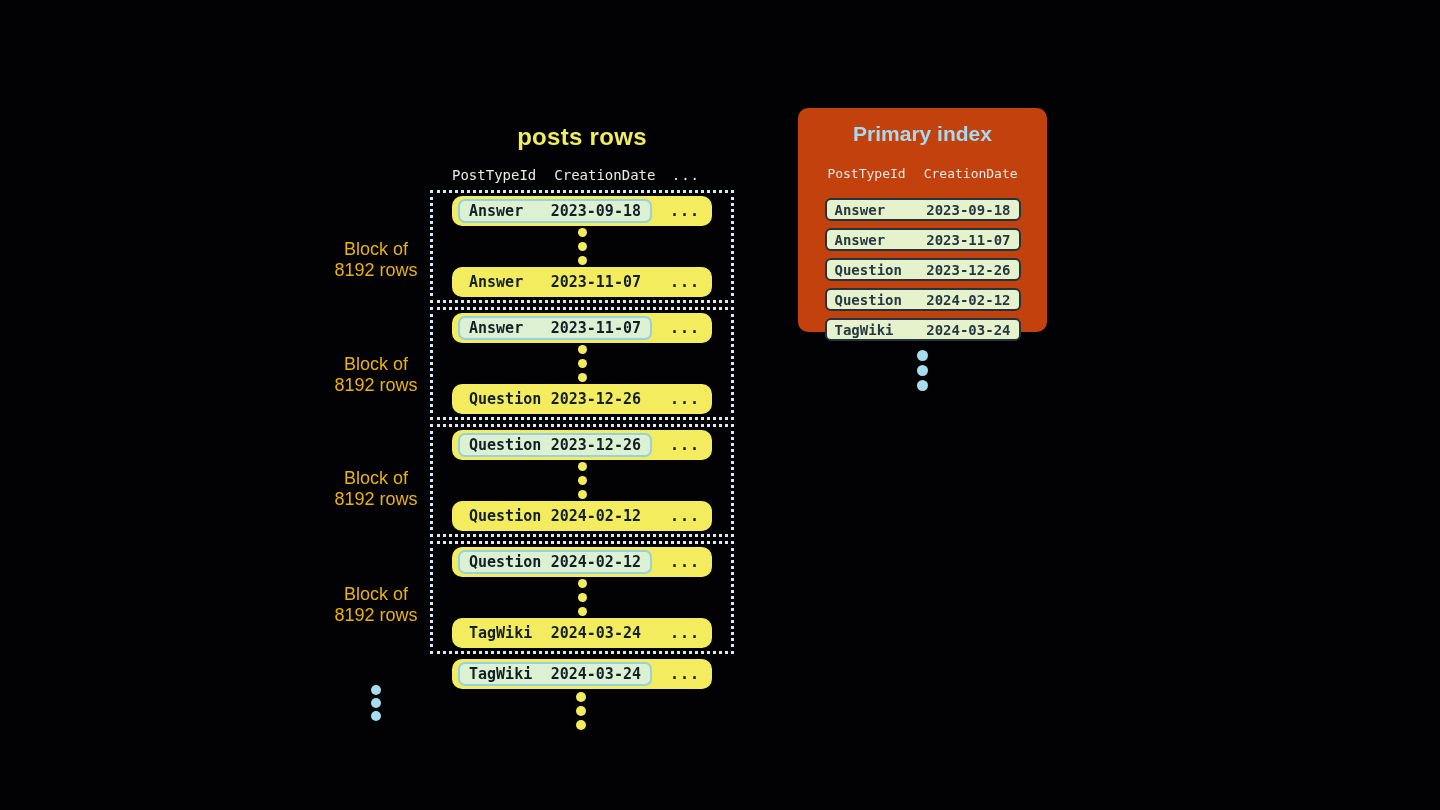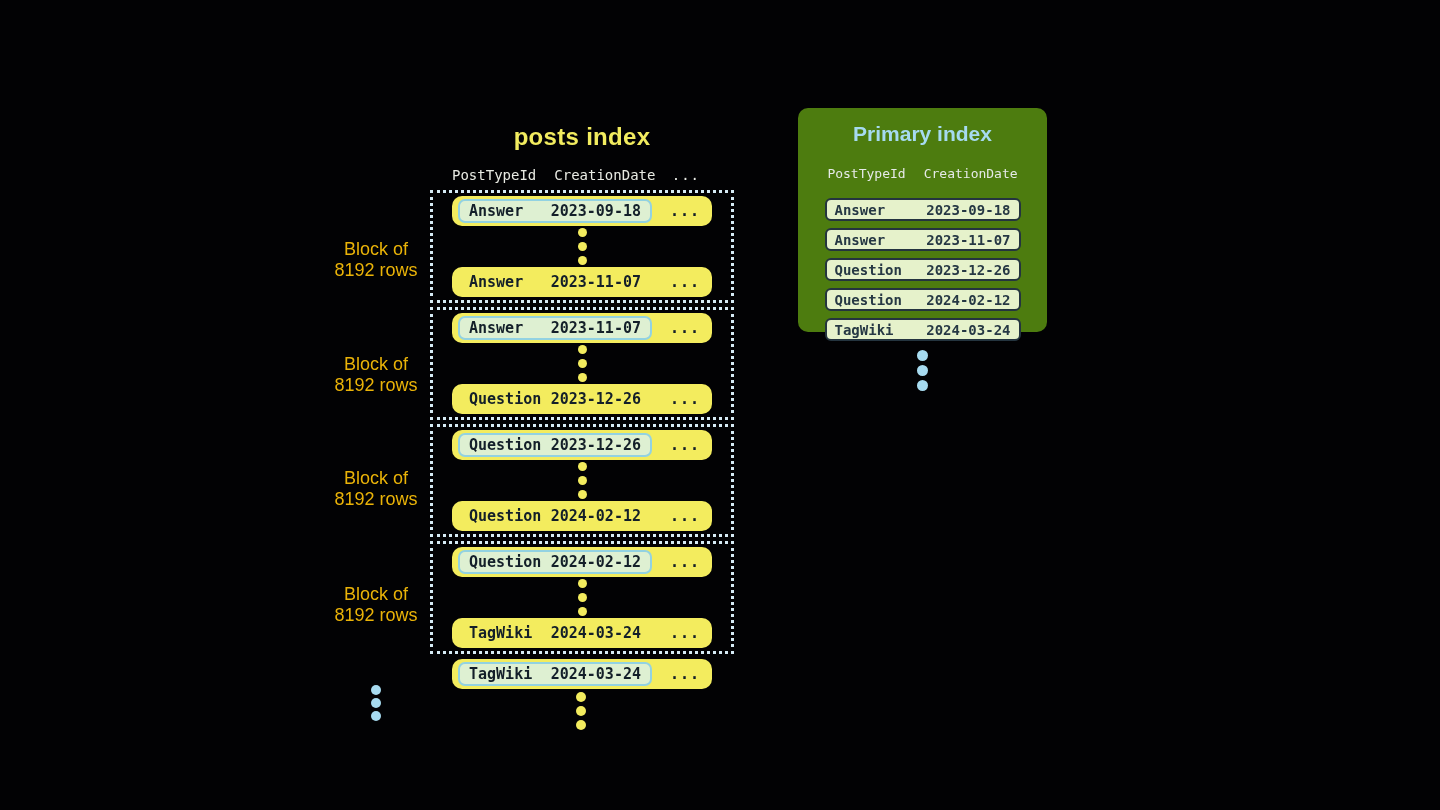--- a/index.html
+++ b/index.html
@@ -52,21 +52,21 @@
   }
   .bl1 { top:239px; } .bl2 { top:354px; } .bl3 { top:468px; } .bl4 { top:584px; }
 
   .tail-row { position:absolute; left:452px; top:659px; }
   .bottom-dots { position:absolute; left:576px; top:692px; gap:4px; }
   .left-dots { position:absolute; left:371px; top:685px; gap:3px; }
 
   
   .panel {
     position:absolute; left:798px; top:108px; width:249px; height:224px;
-    background:#4d7c0f; border-radius:10px;
+    background:#c2410c; border-radius:10px;
   }
   .panel-title { margin-top:14px; text-align:center; color:#a6daf0; font-size:21px; font-weight:700; }
   .panel-header {
     margin-top:20px; display:flex; justify-content:center; gap:18px;
     color:#e6eae8; font-family:"DejaVu Sans Mono", monospace; font-size:13px;
   }
   .pill-list { margin-top:17px; display:flex; flex-direction:column; align-items:center; gap:7px; }
   .pill {
     box-sizing:border-box; width:196px; height:23px; background:#e6f2cb;
     border:2px solid #24343f; border-radius:6px; display:flex;
@@ -96,21 +96,21 @@
   <div class="block-label bl4">
     <div>Block of</div>
     <div>8192 rows</div>
   </div>
   <div class="dots blue left-dots">
       <i></i>
       <i></i>
       <i></i>
     </div>
 
-  <div class="table-title">posts index</div>
+  <div class="table-title">posts rows</div>
 
   <div class="table-header">
     <span class="c1">PostTypeId</span>
     <span class="c2">CreationDate</span>
     <span class="hdr-ell">...</span>
   </div>
 
   <div class="blocks">
 
     <div class="block">

